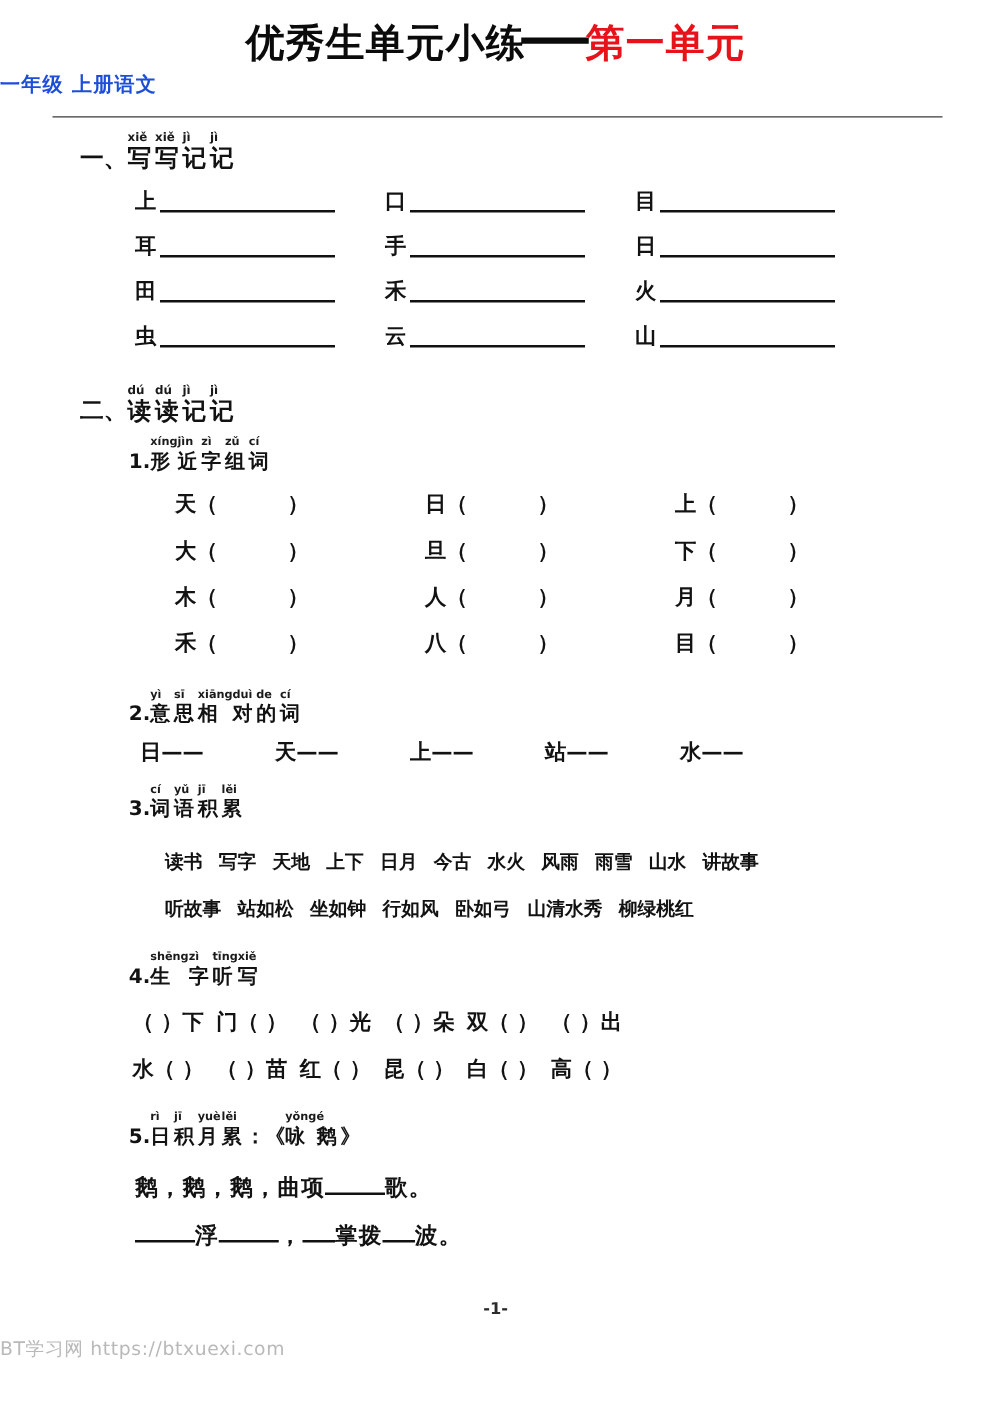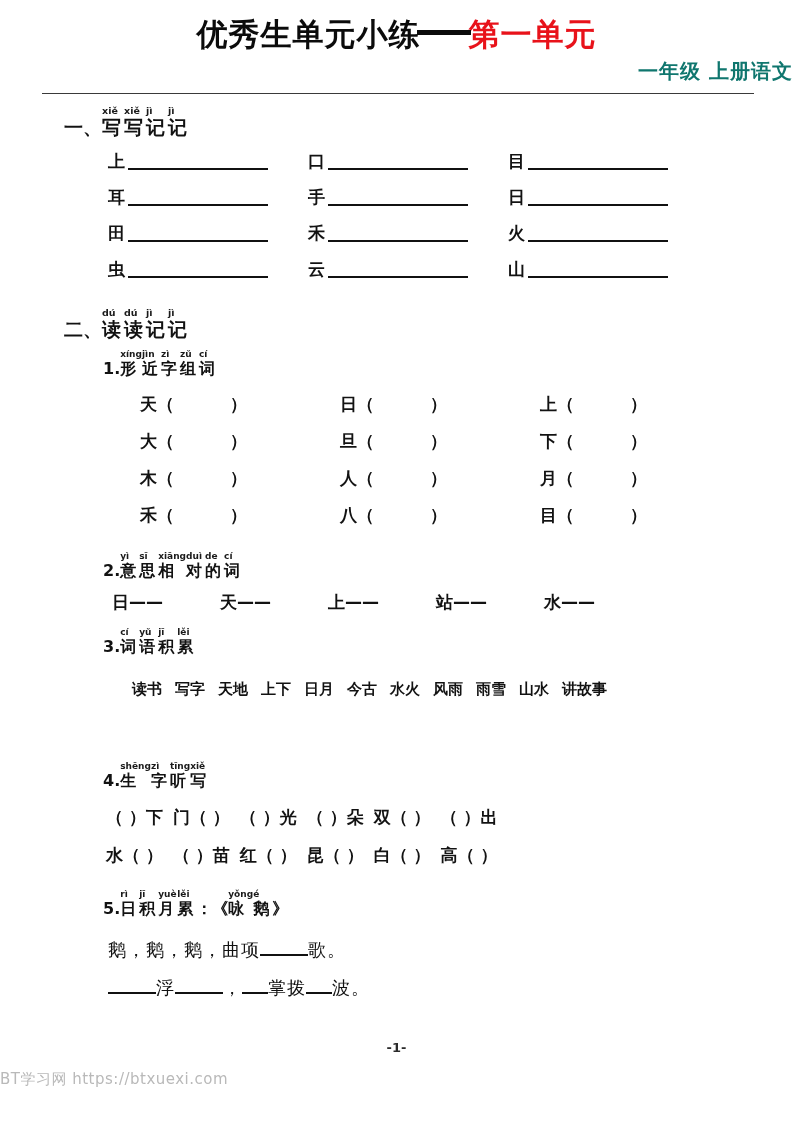--- a/index.html
+++ b/index.html
@@ -52,25 +52,25 @@
     font-size: 31px;
     font-weight: 900;
     letter-spacing: 1px;
     color: #e8121a;
     vertical-align: middle;
   }
   .subtitle {
     position: absolute;
     left: 0; top: 58px;
     width: 793px;
-    text-align: right;
-    font-size: 20px;
+    text-align: left;
+    font-size: 16px;
     font-weight: 700;
     letter-spacing: 1px;
-    color: #0f766e;
+    color: #1d4ed8;
   }
   .hrule {
     position: absolute;
     left: 42px; top: 93px;
     width: 712px;
     height: 1px;
     background: #3a3a3a;
   }
 
   
@@ -228,21 +228,21 @@
     font-weight: 600;
     white-space: nowrap;
   }
   .dictline .item { margin-right: 10px; }
 
   
   .poemline {
     position: absolute;
     left: 108px;
     font-size: 18px;
-    font-weight: 400;
+    font-weight: 700;
     white-space: nowrap;
     letter-spacing: 1px;
   }
   .ul-blank {
     display: inline-block;
     border-bottom: 2px solid #111;
     height: 15px;
     vertical-align: baseline;
   }
   .ul-48 { width: 48px; }
@@ -385,20 +385,23 @@
     <span class="opp-item">水——</span>
   </div>
 
   <div class="sub-head" style="left:103px; top:628px;">
     <span class="num">3.</span><span class="ruby"><span class="py">cí</span><span class="hz">词</span></span><span class="ruby"><span class="py">yǔ</span><span class="hz">语</span></span><span class="ruby"><span class="py">jī</span><span class="hz">积</span></span><span class="ruby"><span class="py">lěi</span><span class="hz">累</span></span>
   </div>
 
   <div class="wordline" style="top:680px;">
     <span class="w">读书</span><span class="w">写字</span><span class="w">天地</span><span class="w">上下</span><span class="w">日月</span><span class="w">今古</span><span class="w">水火</span><span class="w">风雨</span><span class="w">雨雪</span><span class="w">山水</span><span class="w">讲故事</span>
   </div>
+  <div class="wordline" style="top:718px;">
+    <span class="w">听故事</span><span class="w">站如松</span><span class="w">坐如钟</span><span class="w">行如风</span><span class="w">卧如弓</span><span class="w">山清水秀</span><span class="w">柳绿桃红</span>
+  </div>
 
   <div class="sub-head" style="left:103px; top:762px;">
     <span class="num">4.</span><span class="ruby"><span class="py">shēng</span><span class="hz">生</span></span><span class="ruby"><span class="py">zì</span><span class="hz">字</span></span><span class="ruby"><span class="py">tīng</span><span class="hz">听</span></span><span class="ruby"><span class="py">xiě</span><span class="hz">写</span></span>
   </div>
 
   <div class="dictline" style="top:806px;">
     <span class="item">（    ）下</span><span class="item">门（    ）</span><span class="item">（    ）光</span><span class="item">（    ）朵</span><span class="item">双（    ）</span><span class="item">（    ）出</span>
   </div>
   <div class="dictline" style="top:844px;">
     <span class="item">水（    ）</span><span class="item">（    ）苗</span><span class="item">红（    ）</span><span class="item">昆（    ）</span><span class="item">白（    ）</span><span class="item">高（    ）</span>

